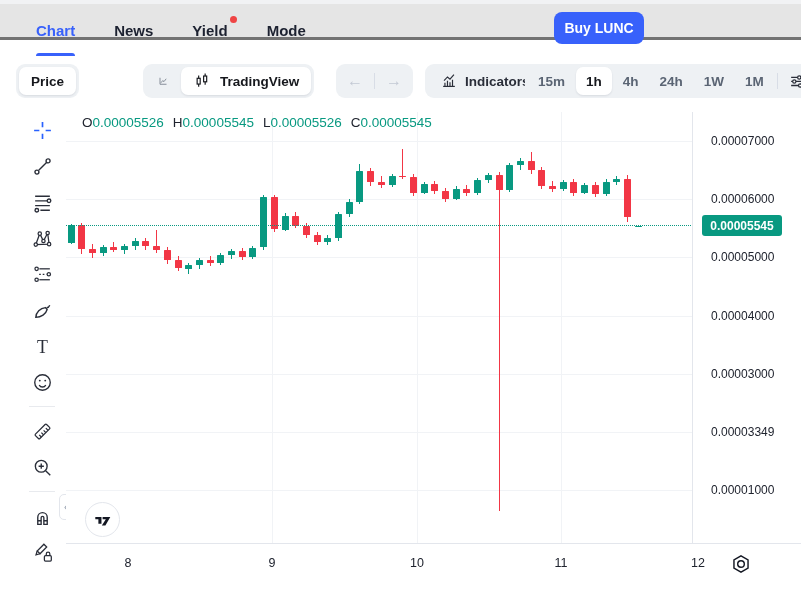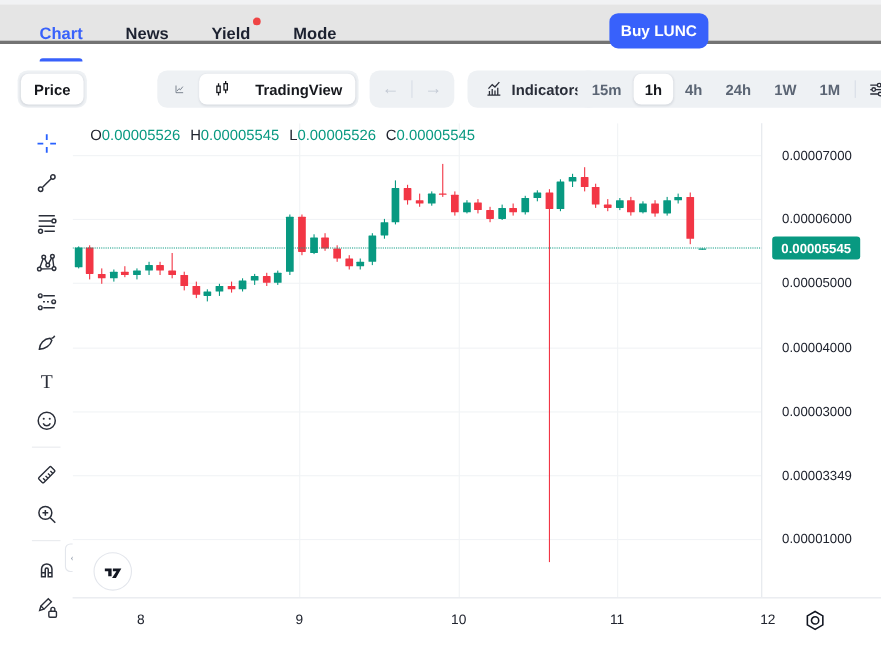--- a/index.html
+++ b/index.html
@@ -89,21 +89,21 @@
       <div class="tb-seg active">Price</div>
     </div>
 
     <div class="tb-group" style="left:143px;">
       <div class="tb-seg tb-iconbtn">
         <svg class="icon16" viewBox="0 0 20 20" fill="none" stroke="#5b6574" stroke-width="1.4">
           <path d="M4 3.5v13h13"></path>
             <path d="M6 13.5l3.4-4.3 2.6 2 4.4-5.7"></path>
         </svg>
       </div>
-      <div class="tb-seg active" style="gap:21px; display:flex;">
+      <div class="tb-seg active" style="gap:9px; display:flex;">
         <svg class="icon16" viewBox="0 0 20 20" fill="none" stroke="#16181d" stroke-width="1.3">
           <rect x="4.6" y="7" width="3.4" height="6.4"></rect>
             <path d="M6.3 4v3M6.3 13.4v3"></path>
           <rect x="11.8" y="4.5" width="3.4" height="6.4"></rect>
             <path d="M13.5 1.8v2.7M13.5 10.9v3.4"></path>
         </svg>
         <span>TradingView</span>
       </div>
     </div>
 

